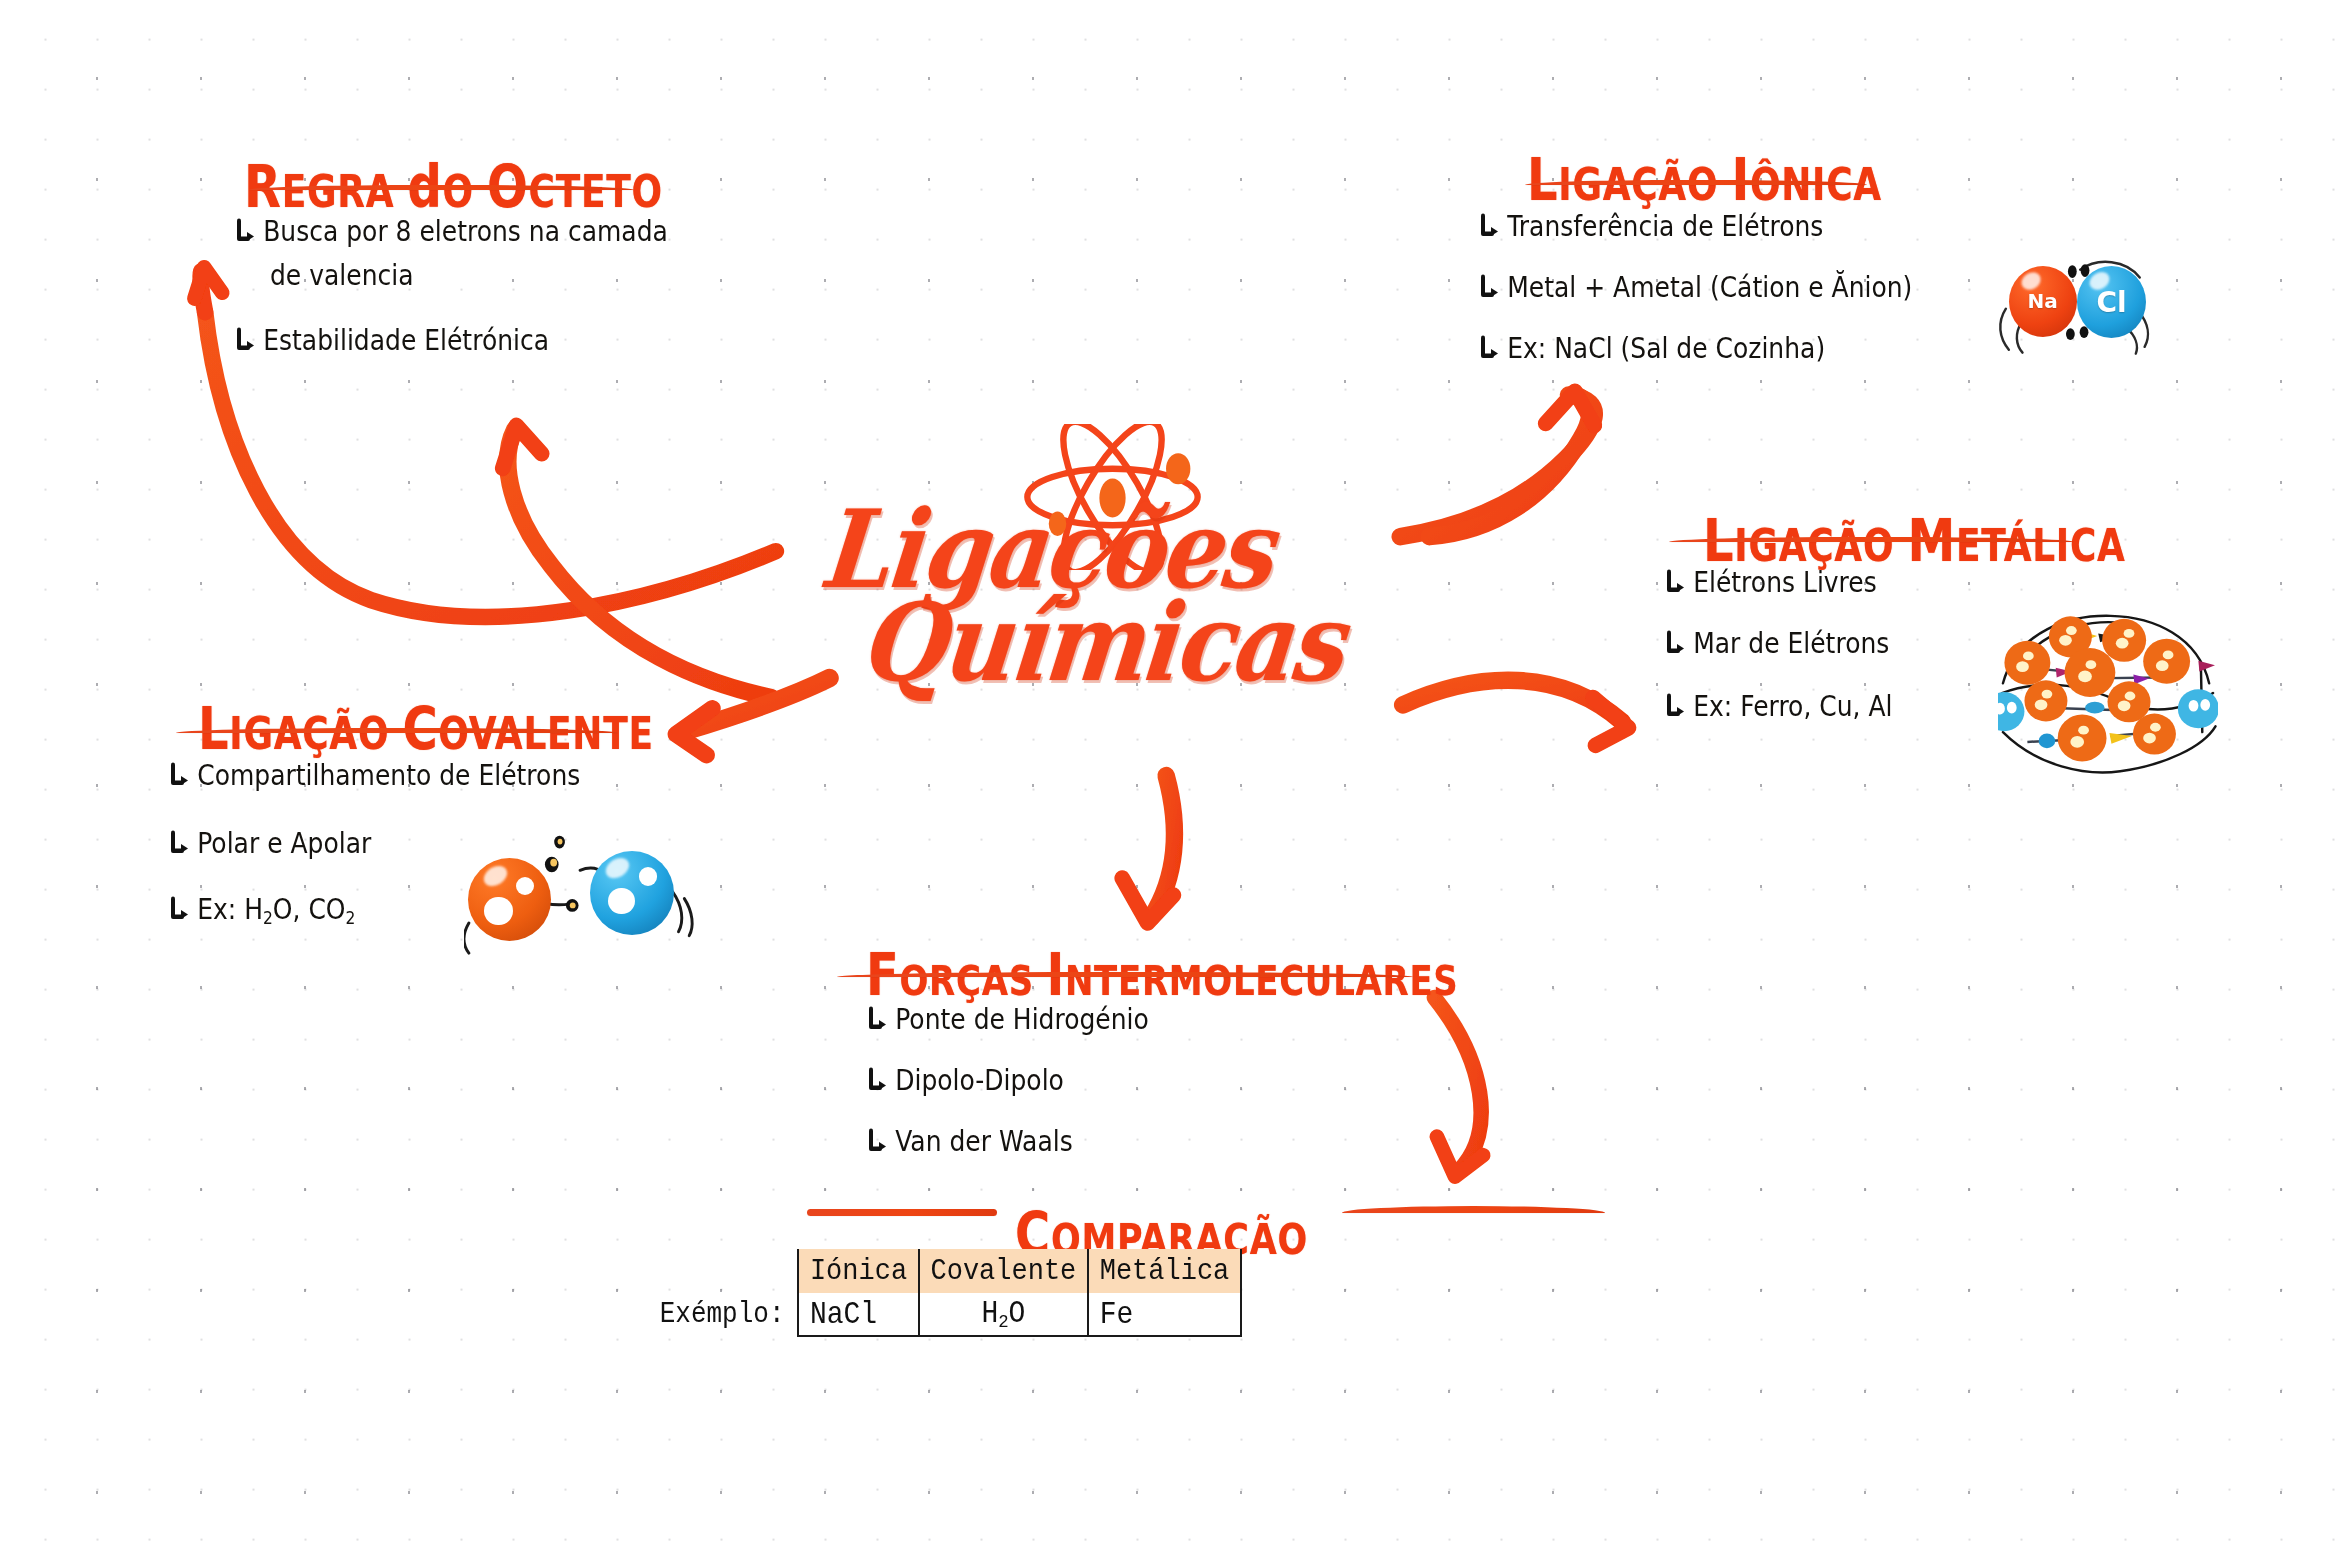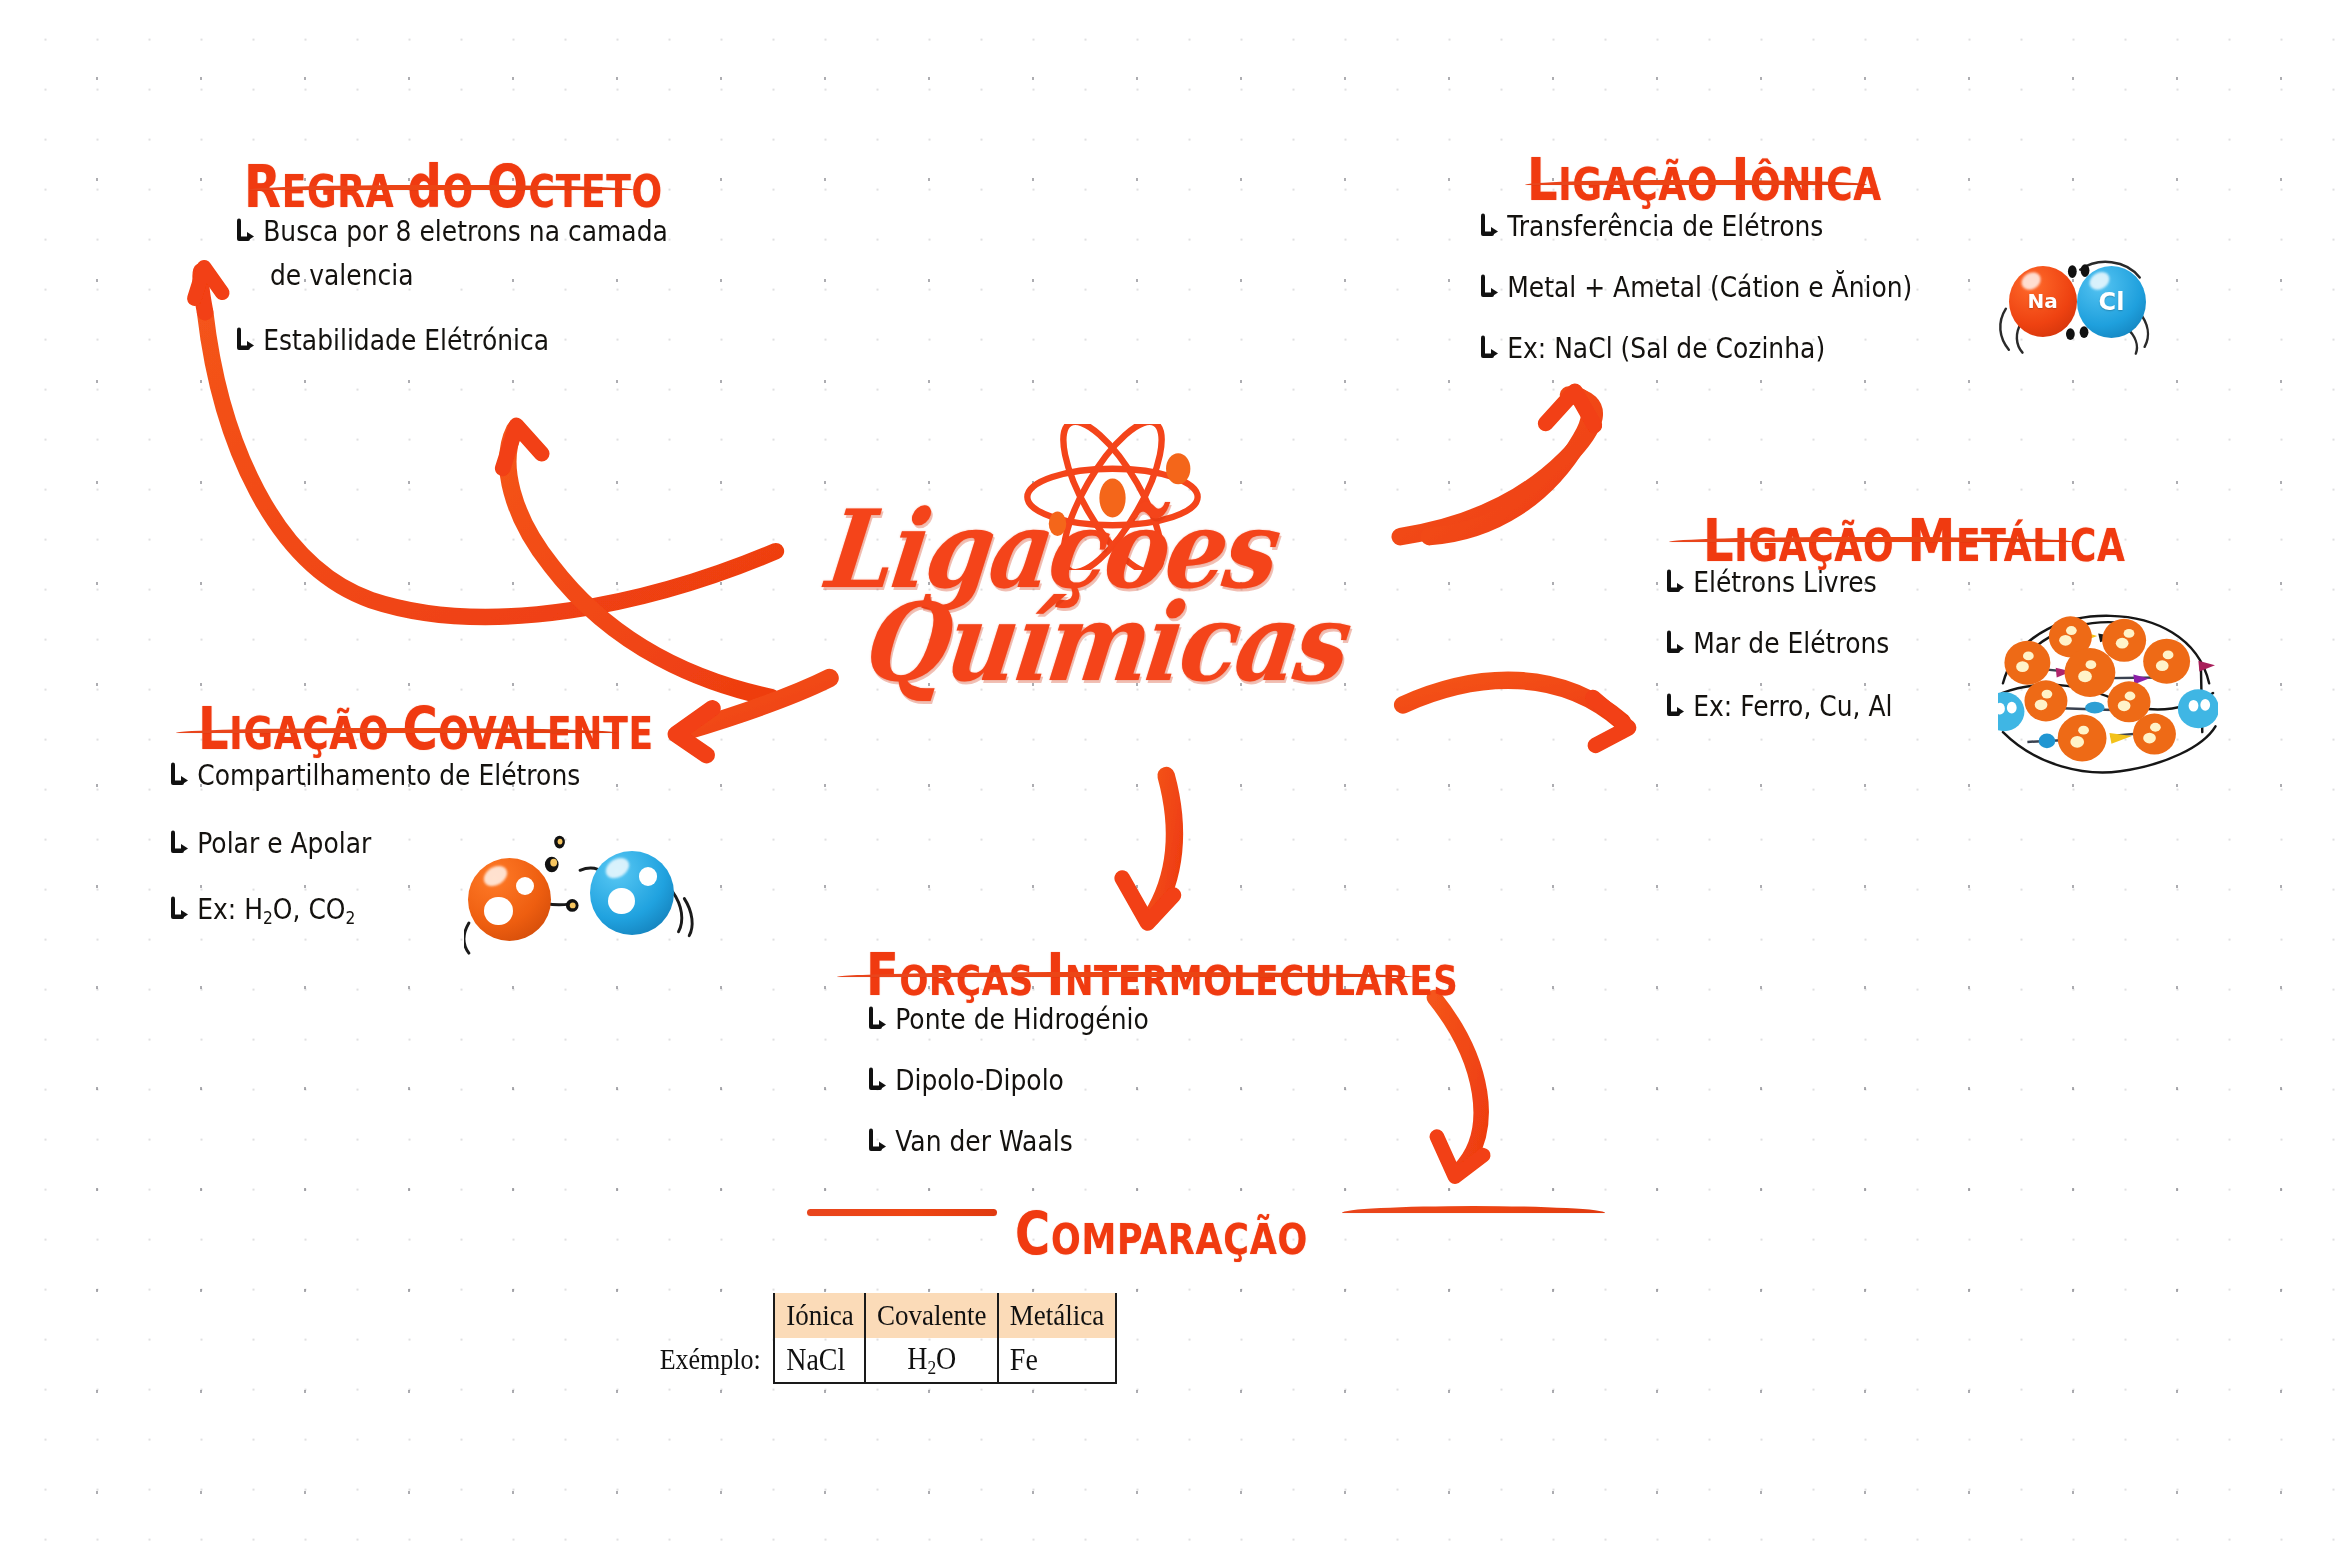--- a/index.html
+++ b/index.html
@@ -105,21 +105,21 @@
   .sphere .lbl{
     position:absolute;left:0;right:0;top:50%;transform:translateY(-50%);
     text-align:center;color:#fff;font-weight:bold;
     font-family:"DejaVu Sans", sans-serif;
     text-shadow:0 1px 1.5px rgba(0,0,0,.22);
   }
   .eye{position:absolute;background:#fff;border-radius:50%;}
 
   
   #cmp-wrap{position:absolute;left:649px;top:1249px;}
-  table.cmp{border-collapse:collapse;font-family:Liberation Serif, serif;margin-top:44px;}
+  table.cmp{border-collapse:collapse;font-family:Liberation Mono, monospace;}
   table.cmp td,table.cmp th{
     border:2.4px solid #1a1a1a;
     padding:4.9px 10.7px;
     color:#111;
     font-weight:normal;
     font-size:24.4px;
     text-align:center;
     transform:scaleY(1.1);
   }
   table.cmp th{background:#FBDBB8;font-size:27px;}
@@ -264,21 +264,21 @@
       </g>
     </svg>
     <div class="sphere" style="left:10.7px;top:11.7px;width:68px;height:71px;
                 background:radial-gradient(circle at 34% 26%, #FF6A2A, #EE4211 58%, #C62E08);">
       <span class="gloss"></span>
       <span class="lbl" style="font-size:20px;">Na</span>
     </div>
     <div class="sphere" style="left:79px;top:11.7px;width:69px;height:72px;
                 background:radial-gradient(circle at 34% 26%, #55C4F2, #1FA0DD 58%, #0E74AE);">
       <span class="gloss"></span>
-      <span class="lbl" style="font-size:24px;">Cl</span>
+      <span class="lbl" style="font-size:28px;">Cl</span>
     </div>
   </div>
 
   <div class="heading" style="left:1703px;top:522px;"><span class="cap">L</span>IGAÇÃO <span class="cap">M</span>ETÁLICA</div>
   <div class="hl-under curve" style="left:1669px;top:537px;width:405px;"></div>
 
   <div class="bullet" style="left:1664px;top:566px;">
     <span class="arrowglyph">
         <i></i>
       </span>

